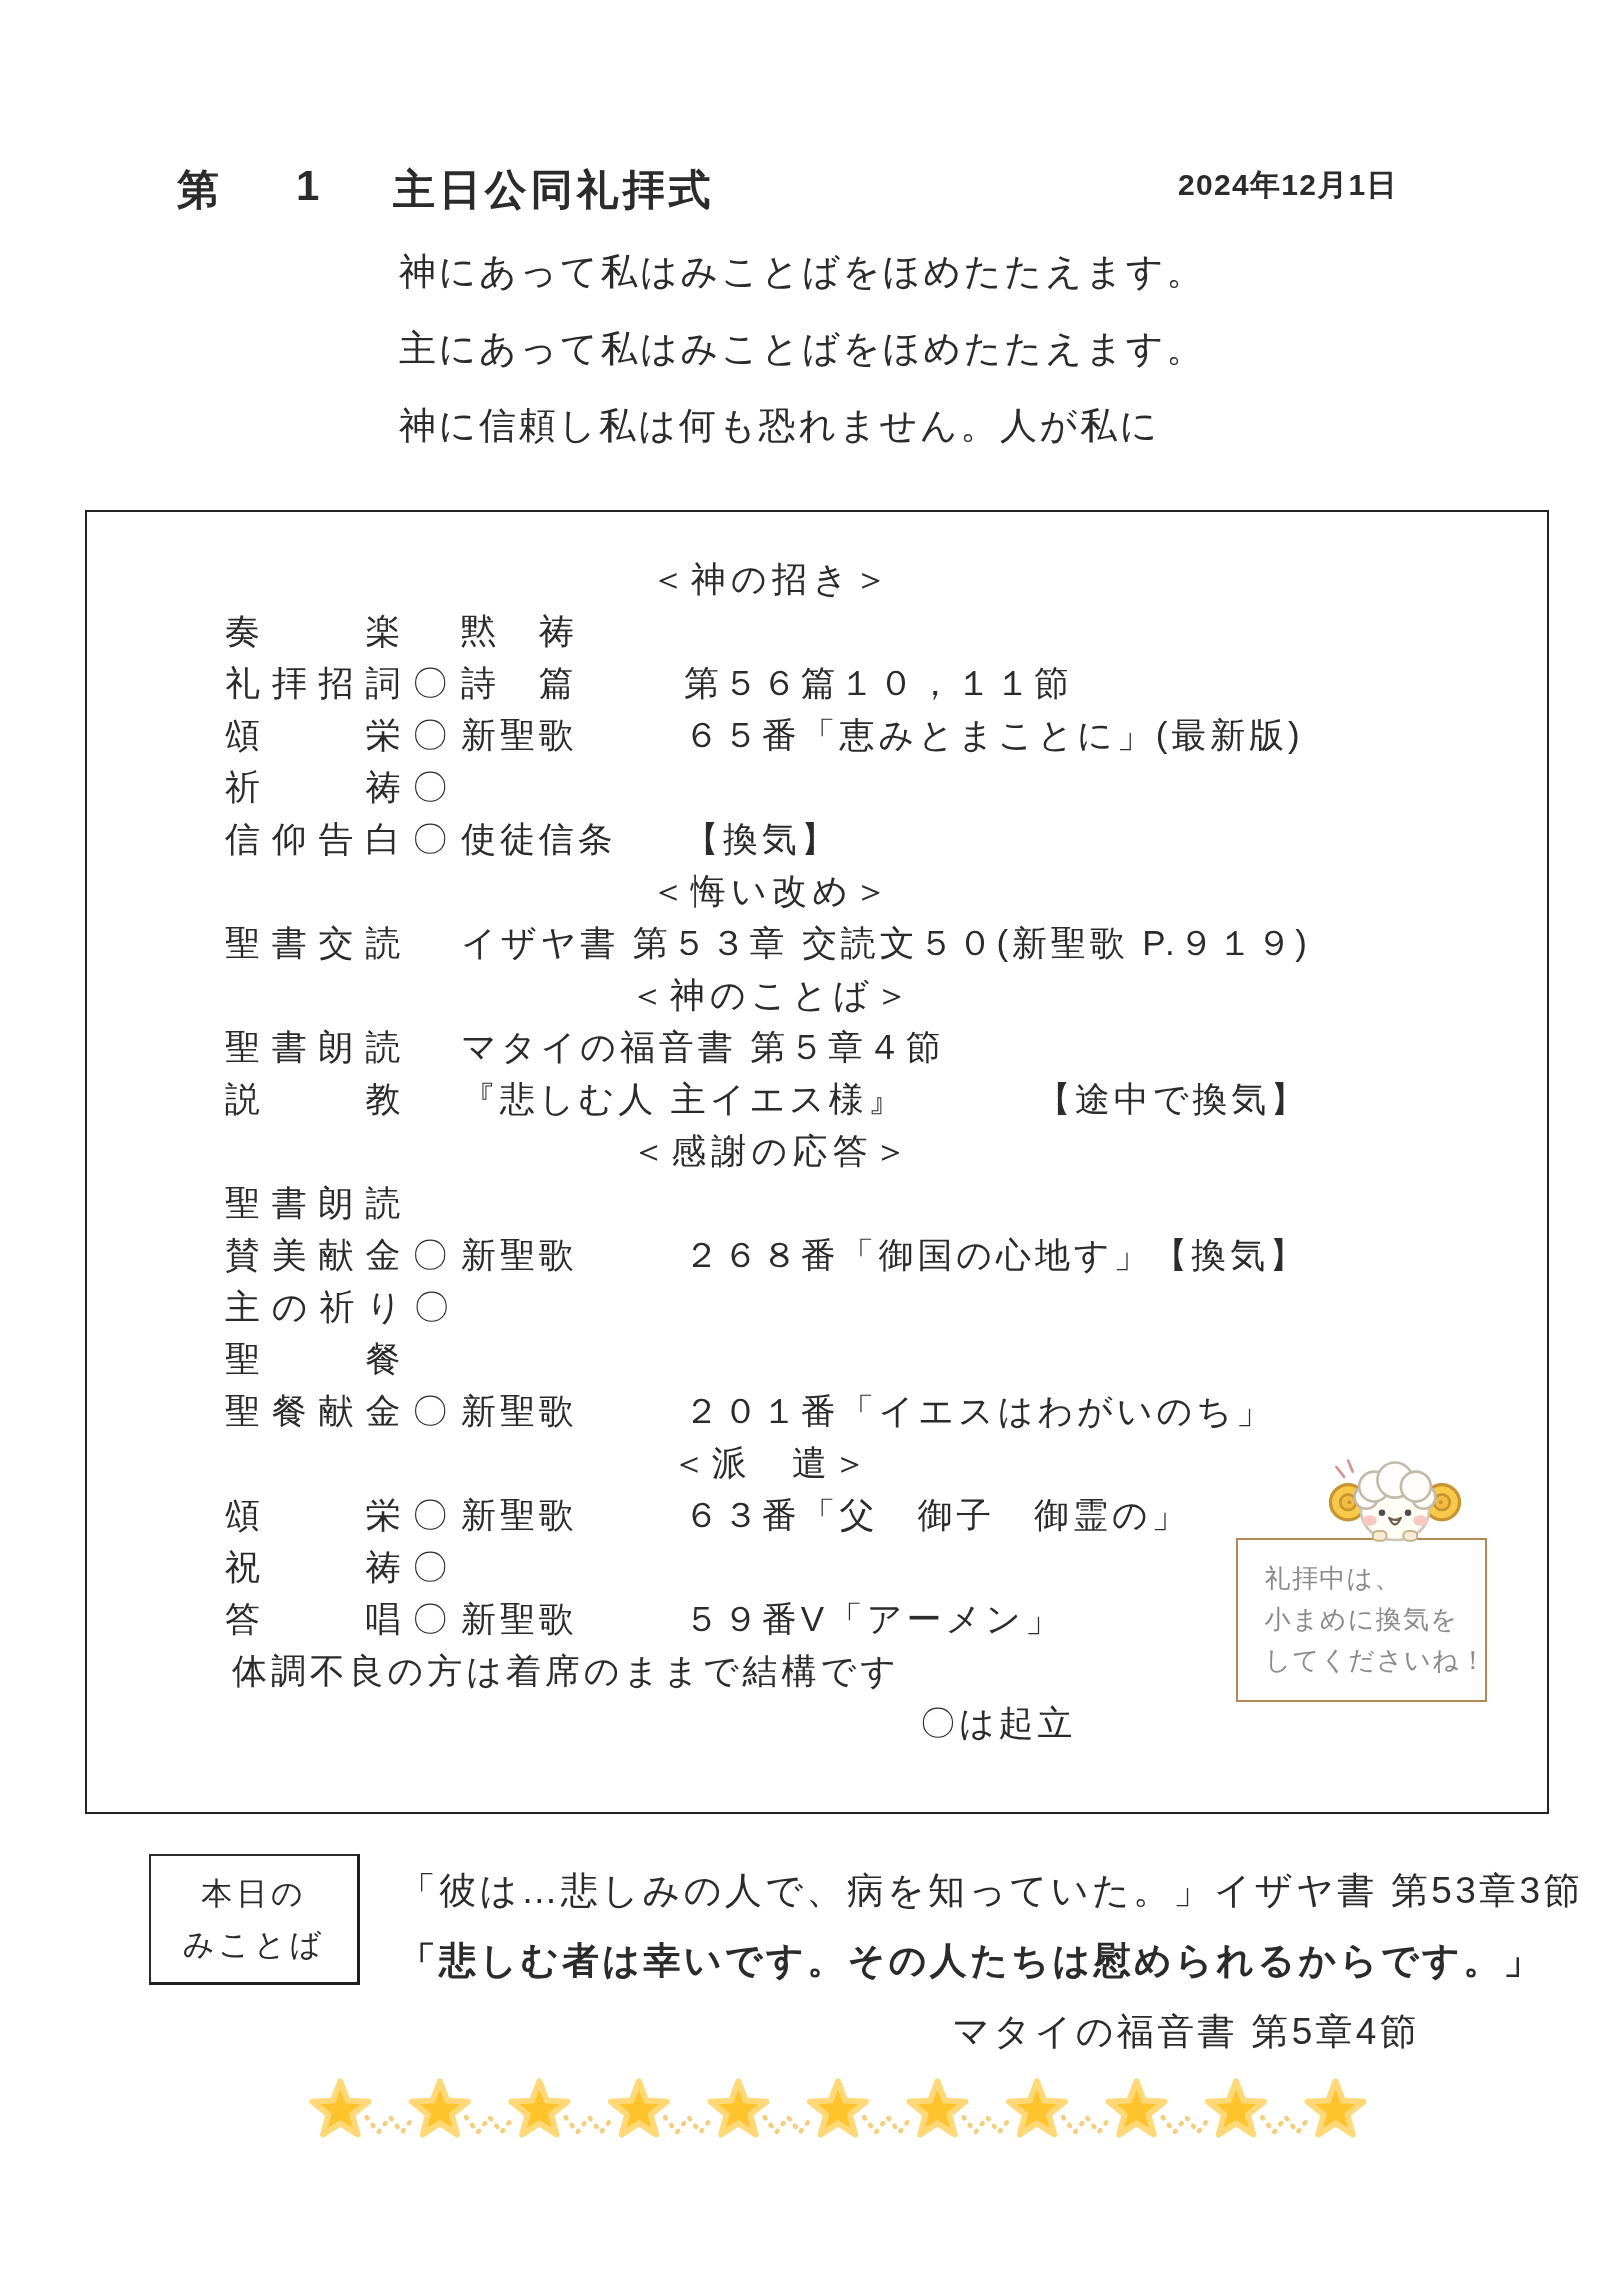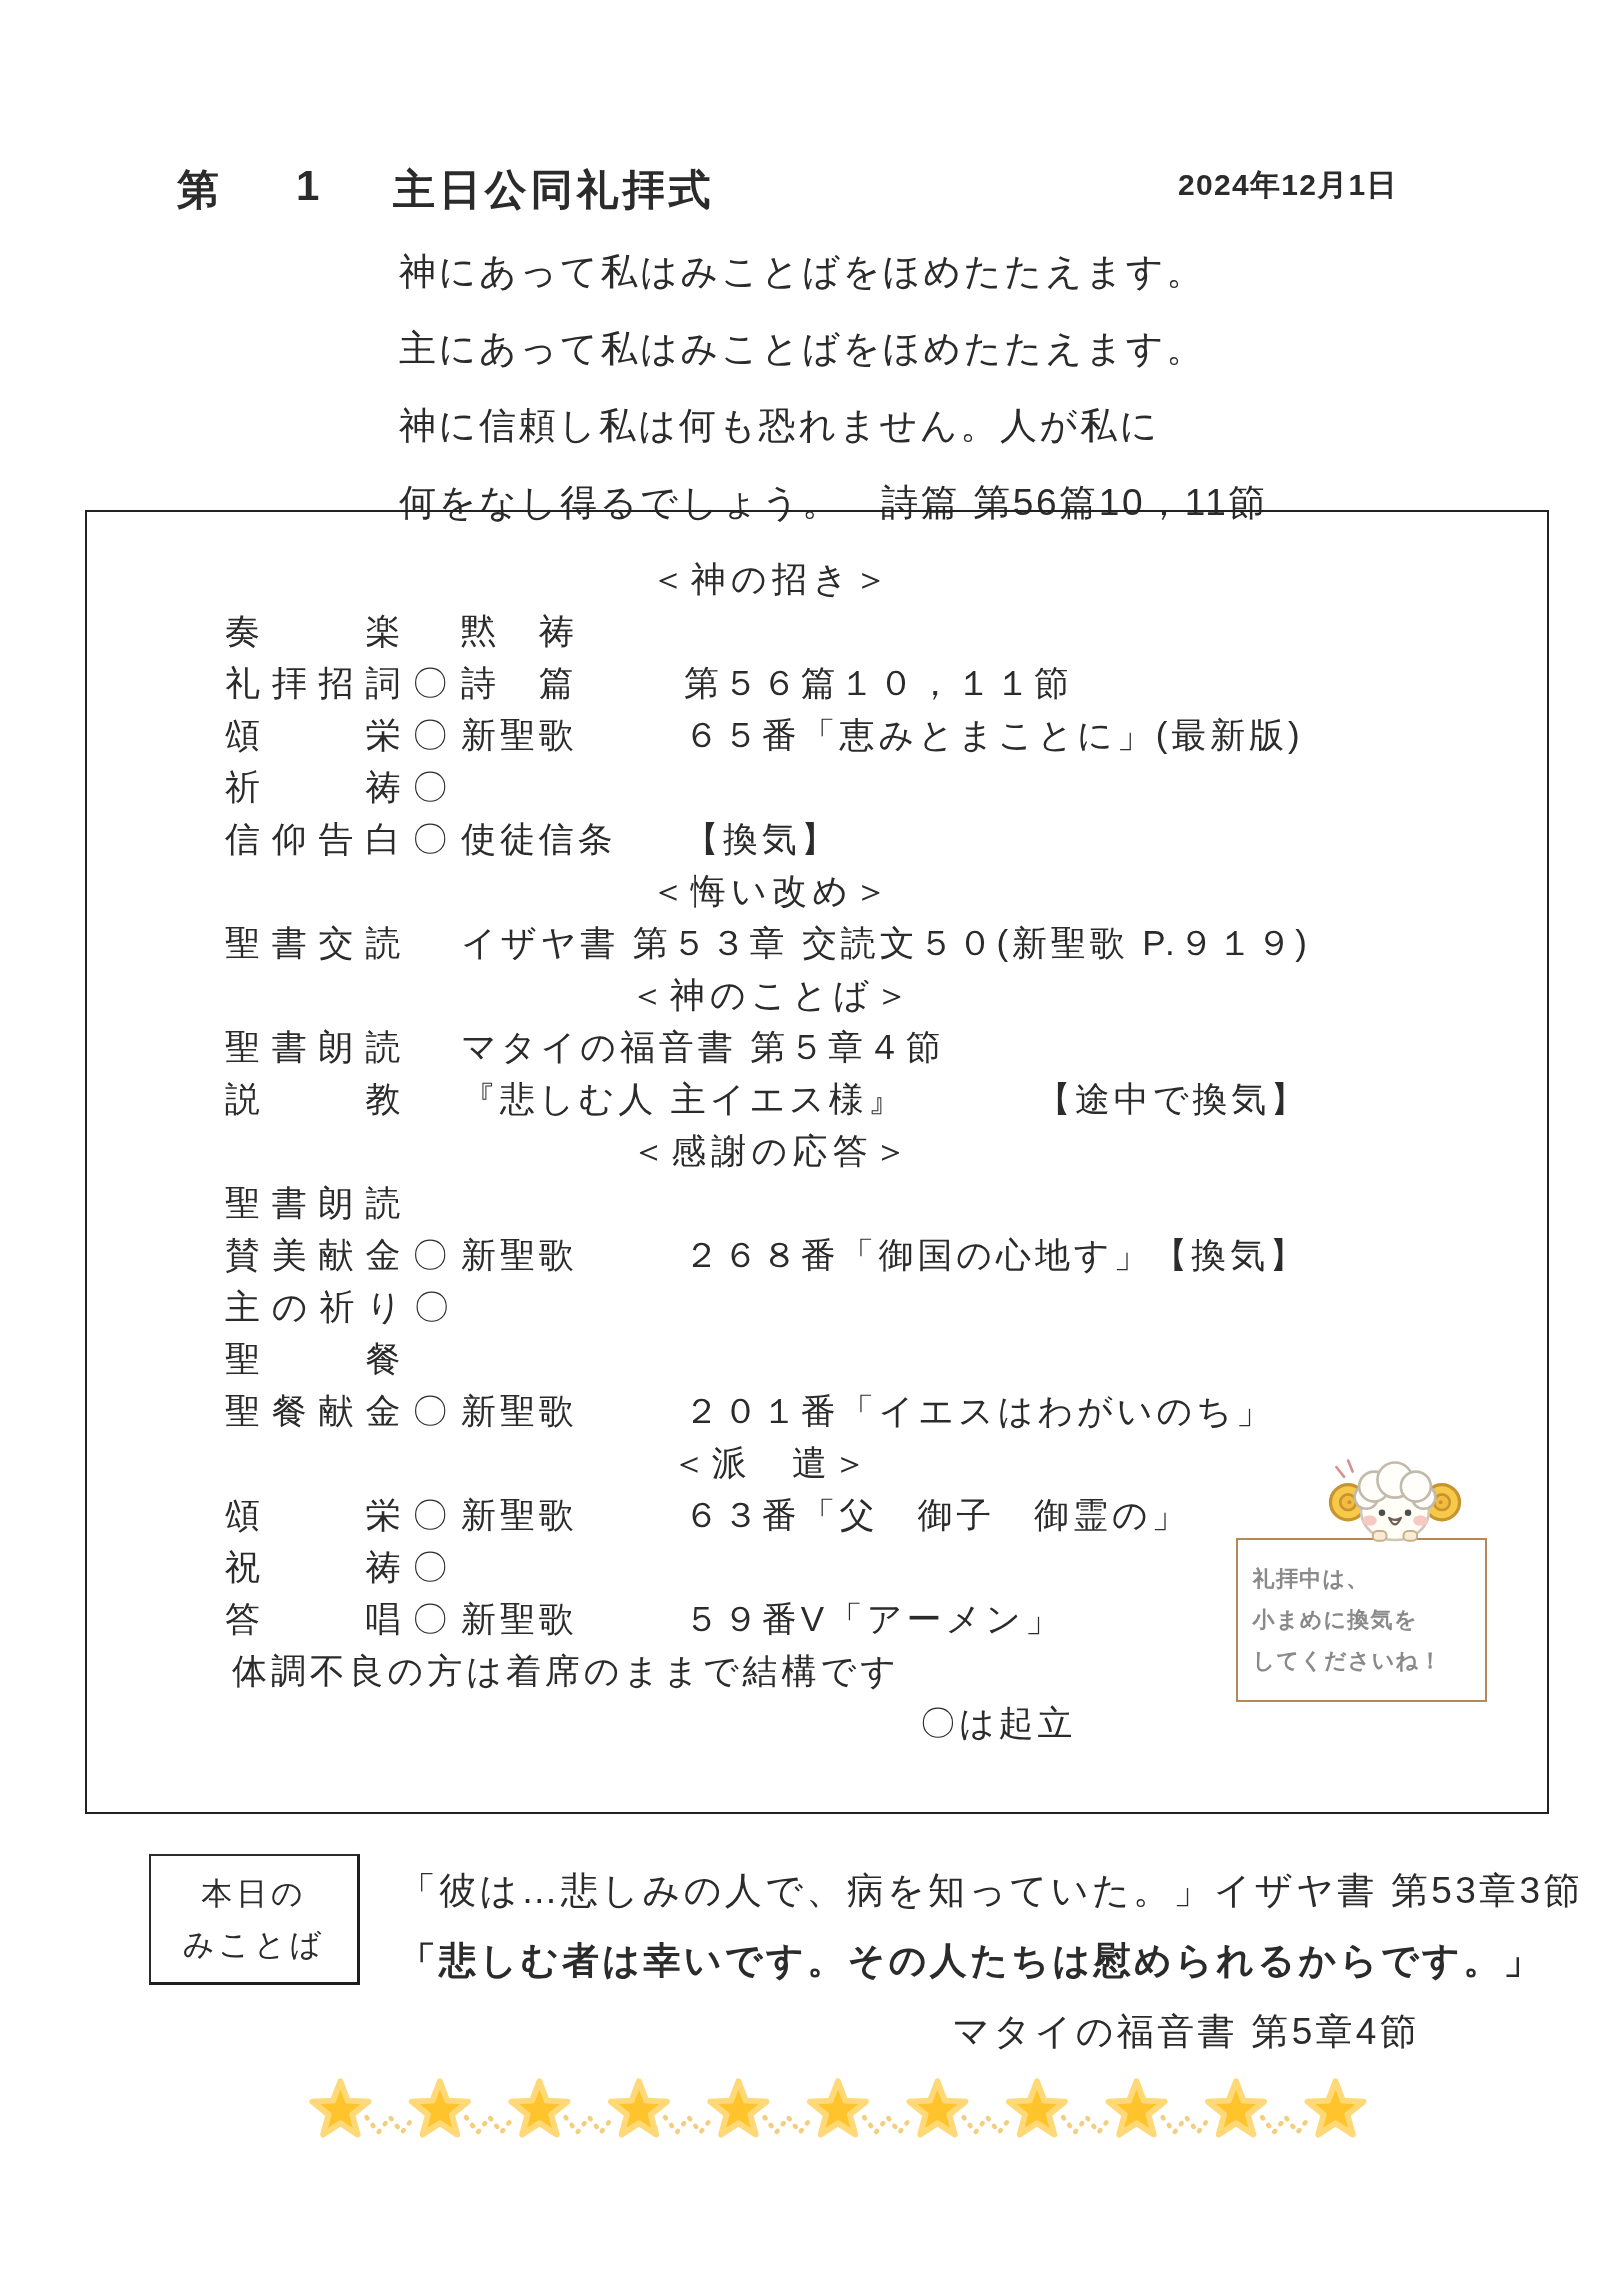--- a/index.html
+++ b/index.html
@@ -35,21 +35,21 @@
   .row .extra.abs{position:absolute;left:949px;top:0;}
   .row .standing{position:absolute;left:833px;top:0;letter-spacing:3.9px;}
   .row .footnote{position:absolute;left:145px;top:0;letter-spacing:3.9px;}
   
   .reminder{position:absolute;left:1231px;top:1420px;width:288px;height:301px;}
   .reminder .sign{
     position:absolute;left:5.2px;top:118px;width:251px;height:164px;
     background:#fff;border:2.6px solid #b5885a;box-sizing:border-box;z-index:2;
     padding:18.3px 0 0 14.4px;
   }
-  .reminder .sign div{font-size:22px;line-height:41px;color:#8a8a8a;letter-spacing:1.3px;font-weight:700;white-space:nowrap;}
+  .reminder .sign div{font-size:26px;line-height:41px;color:#8a8a8a;letter-spacing:1.3px;font-weight:400;white-space:nowrap;margin-left:12px;}
   .reminder svg.sheep{position:absolute;left:92px;top:34px;z-index:3;}
   
   .word-box{
     position:absolute;left:149px;top:1854px;width:211px;height:131px;
     border-top:2px solid #2b2b2b;border-left:2px solid #2b2b2b;
     border-right:3.9px solid #1e1e1e;border-bottom:3.9px solid #1e1e1e;
     box-sizing:border-box;text-align:center;padding-top:11.8px;
   }
   .word-box div{font-size:31px;line-height:51px;font-weight:500;letter-spacing:3.9px;}
   .verse1{position:absolute;left:399px;top:1866px;font-size:37px;font-weight:500;letter-spacing:3.3px;white-space:nowrap;}
@@ -67,21 +67,20 @@
     <span class="no-label">第</span>
     <span class="no">1</span>
     <span class="ttl">主日公同礼拝式</span>
     <span class="dt">2024年12月1日</span>
   </div>
 
   <div class="quote">
     <div>神にあって私はみことばをほめたたえます。</div>
     <div>主にあって私はみことばをほめたたえます。</div>
     <div>神に信頼し私は何も恐れません。人が私に</div>
-    <div>何をなし得るでしょう。　詩篇 第56篇10，11節</div>
   </div>
 
   <div class="pbox" id="program-box">
       <div class="row">
         <span class="sec">＜神の招き＞</span>
       </div>
       <div class="row"><span class="lbl">奏　　楽</span><span class="cnt">黙　祷</span></div>
       <div class="row"><span class="lbl">礼拝招詞〇</span><span class="cnt fixed">詩　篇</span><span class="num">第５６篇１０，１１節</span></div>
       <div class="row"><span class="lbl">頌　　栄〇</span><span class="cnt fixed">新聖歌</span><span class="num">６５番「恵みとまことに」(最新版)</span></div>
       <div class="row"><span class="lbl">祈　　祷〇</span></div>

